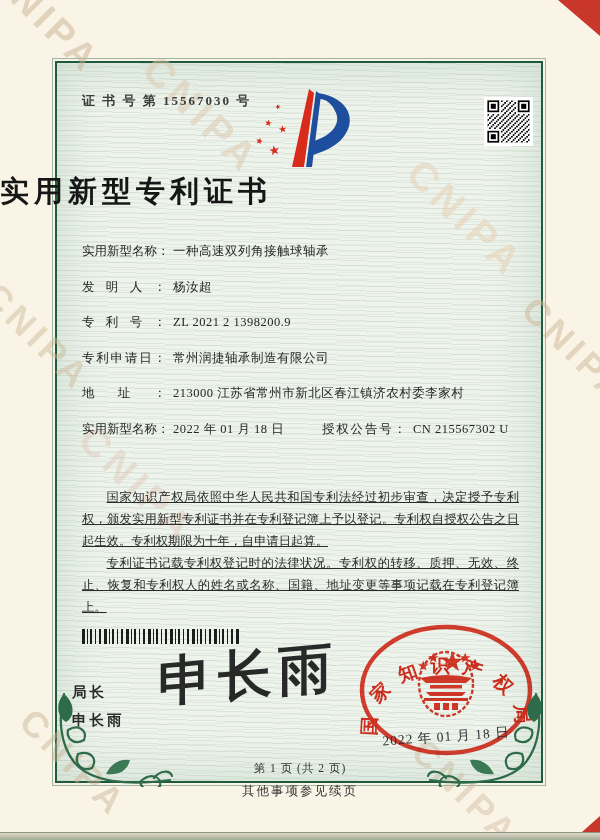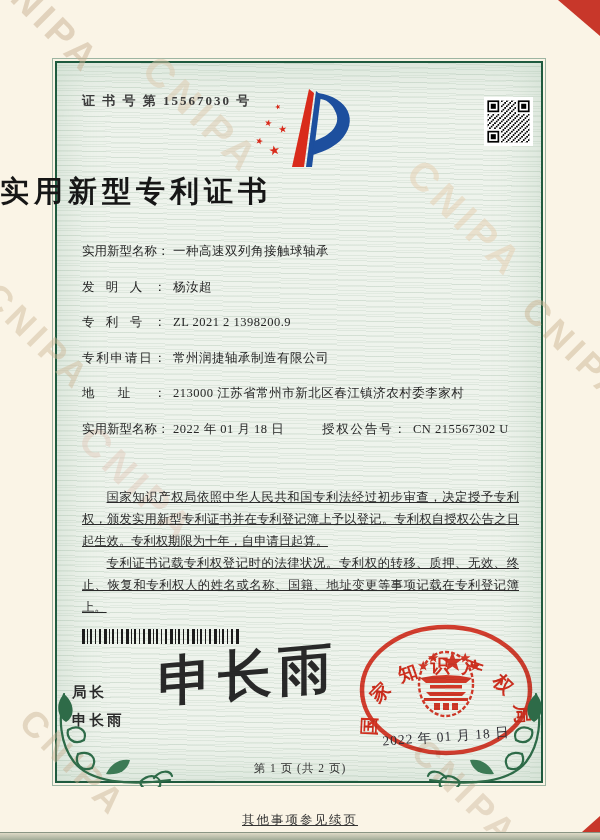--- a/index.html
+++ b/index.html
@@ -61,22 +61,22 @@
     font-size:14.5px; letter-spacing:3px; color:#2b2b2b; }
   .director-title { top:683px; }
   .director-name  { top:711px; }
   .sig { position:absolute; left:158px; top:648px; z-index:3; font-size:54px;
     font-weight:700; letter-spacing:6px; color:#141414; line-height:1;
     transform:rotate(-5deg) skewX(-5deg); opacity:.9; white-space:nowrap; }
   .seal { position:absolute; left:356px; top:622px; width:180px; height:142px;
     z-index:4; mix-blend-mode:multiply; }
   .page-num { position:absolute; left:0; right:0; top:761px; text-align:center;
     font-size:11.5px; letter-spacing:1px; color:#333; z-index:3; }
-  .cont-note { position:absolute; left:0; right:0; top:812px; text-align:center;
-    font-size:12.5px; letter-spacing:2px; color:#333; z-index:3;text-decoration:underline; }
+  .cont-note { position:absolute; left:0; right:0; top:783px; text-align:center;
+    font-size:12.5px; letter-spacing:2px; color:#333; z-index:3; }
 </style>
 </head>
 <body>
 
 <div class="page">
 
   <div class="wm" style="left:-26px; top:-4px;  font-size:38px; color:#c9b294; opacity:.5">CNIPA</div>
   <div class="wm" style="left:128px; top:92px;  font-size:40px; color:#dcc9ad; opacity:.5">CNIPA</div>
   <div class="wm" style="left:392px; top:196px; font-size:40px; color:#e6d1b4; opacity:.55">CNIPA</div>
   <div class="wm" style="left:-30px; top:316px; font-size:36px; color:#cdb796; opacity:.45">CNIPA</div>

